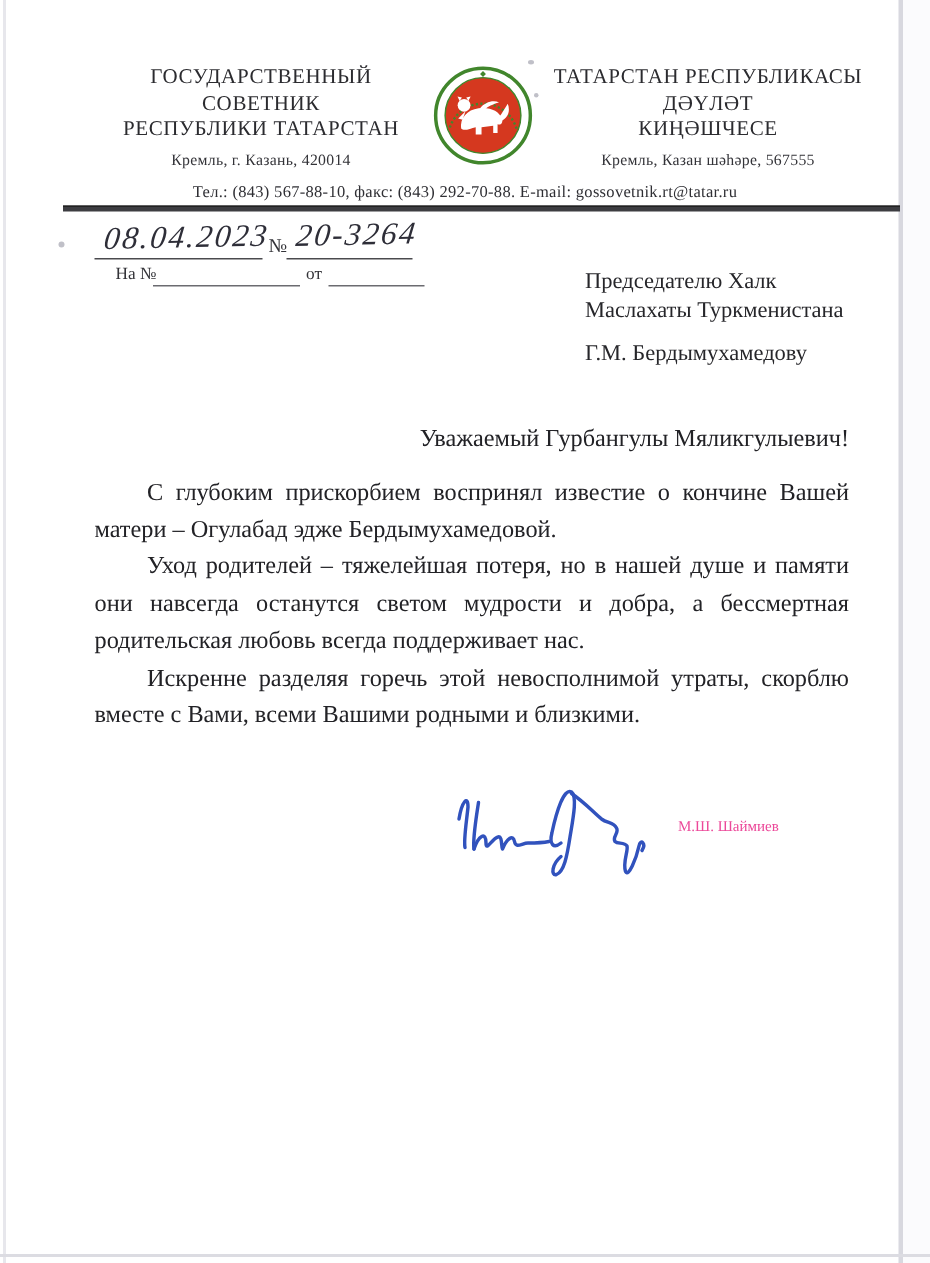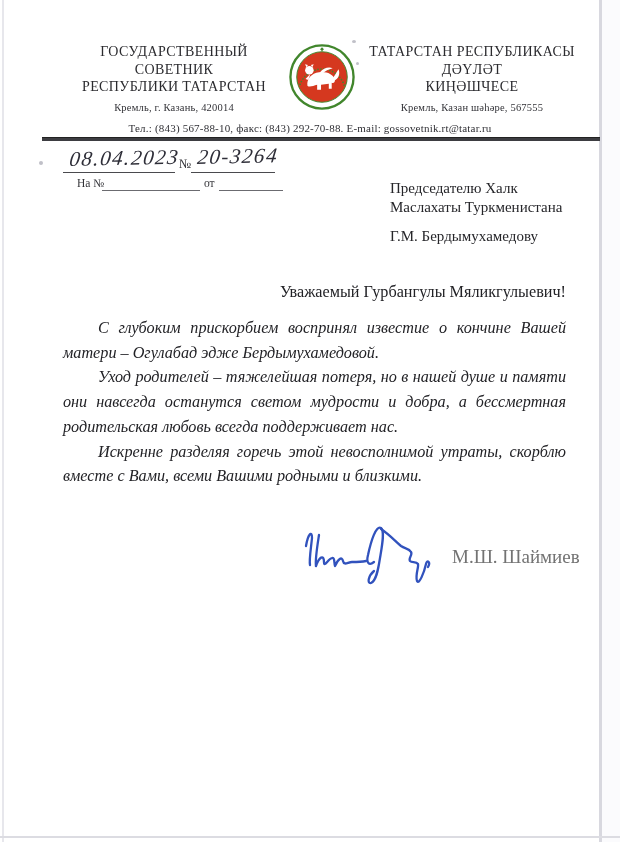--- a/index.html
+++ b/index.html
@@ -30,24 +30,24 @@
     transform:skewX(-8deg) rotate(-1.2deg);transform-origin:left bottom;white-space:nowrap;}
   .hand-line{border-bottom:1.4px solid #4a4a4e;height:0;}
   .small-label{font-size:11.5px;color:#333338;}
   .thin-line{border-bottom:1px solid #6b6b70;height:0;}
 
   
   .recipient{left:390px;top:179px;width:200px;font-size:15px;line-height:18.5px;color:#26262a;}
   .recipient .gap{margin-top:11px;}
   .salutation{left:63px;top:283px;width:503px;text-align:right;font-size:16.2px;color:#222226;}
   .body-text{left:63px;top:316px;width:503px;font-size:16.2px;line-height:24.7px;
-    text-align:justify;color:#222226;font-style:italic;}
+    text-align:justify;color:#222226;}
   .body-text p{margin:0;text-indent:35px;}
 
-  .signer-name{left:452px;top:546px;width:120px;font-size:19px;color:#737373;white-space:nowrap;}
+  .signer-name{left:452px;top:546px;width:120px;font-size:10px;color:#ec4899;white-space:nowrap;}
 </style>
 </head>
 <body>
 
 <div class="abs edge-right-outer"></div>
 <div class="abs edge-left"></div>
 <div class="abs edge-right"></div>
 <div class="abs edge-bottom"></div>
 <div class="abs speck" style="left:39px;top:161px;width:4px;height:4px;"></div>
 <div class="abs speck" style="left:352px;top:40px;width:4px;height:3px;"></div>

